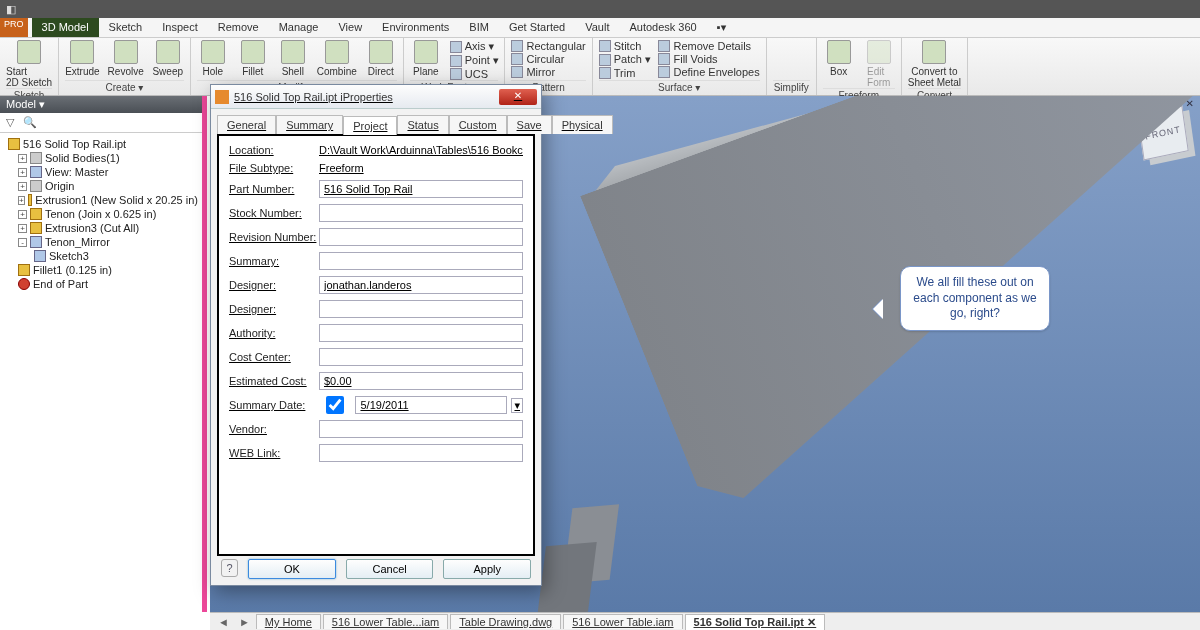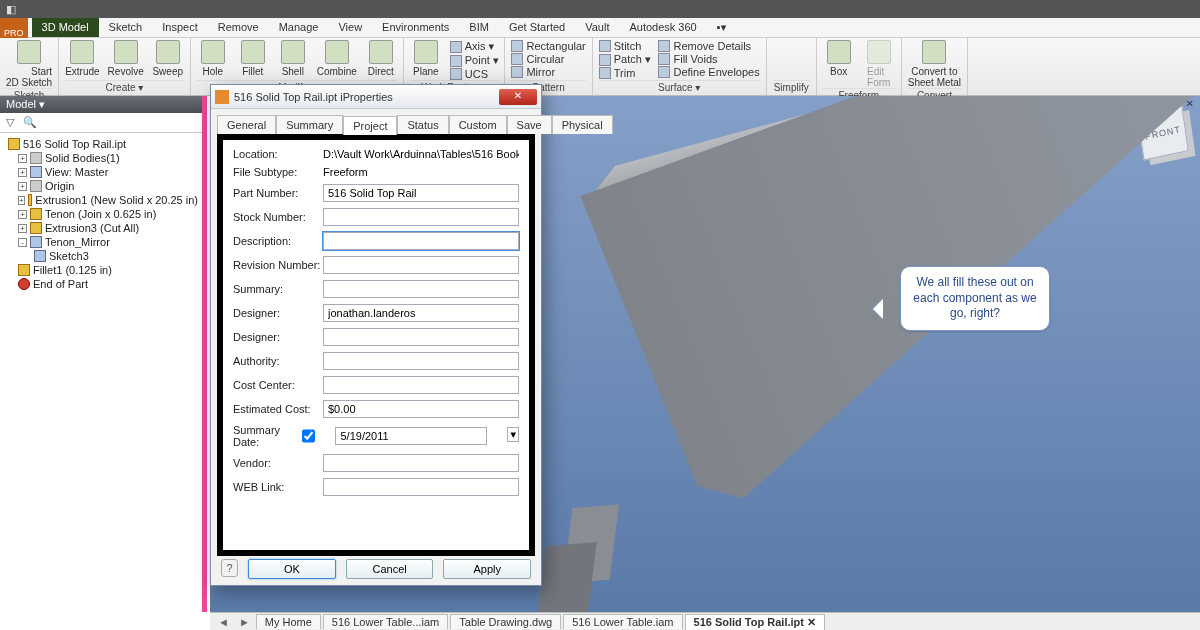--- a/index.html
+++ b/index.html
@@ -6,21 +6,21 @@
 body { width: 1200px; height: 630px; background: #fff; overflow: hidden; position: relative; }
 
 
 .menubar { height: 18px; background: #555; display: flex; align-items: center; padding: 0 4px; color: #ddd; }
 .menubar span { padding: 0 2px; }
 
 
 .ribbon-tabs { height: 20px; background: #f5f5f5; display: flex; border-bottom: 1px solid #ccc; }
 .ribbon-tabs .tab { padding: 3px 10px; color: #333; cursor: pointer; }
 .ribbon-tabs .tab.active { background: #2d4a1f; color: #fff; }
-.pro-badge { background: #c7611a; color:#fff; padding:10px 4px; font-size:9px; margin-right:4px; }
+.pro-badge { background: #c7611a; color:#fff; padding:1px 4px; font-size:9px; margin-right:4px; }
 
 
 .ribbon { height: 58px; background: linear-gradient(#f8f8f8,#e9e9e9); border-bottom:1px solid #bbb; display:flex; }
 .ribbon-group { border-right:1px solid #ccc; padding:2px 6px; display:flex; flex-direction:column; justify-content:space-between; }
 .ribbon-group .icons { display:flex; gap:8px; align-items:flex-start; flex:1; }
 .ribbon-group .label { text-align:center; font-size:10px; color:#444; border-top:1px solid #ddd; padding-top:1px; }
 .rbtn { display:flex; flex-direction:column; align-items:center; cursor:pointer; min-width:32px; }
 .rbtn .ic { width:24px; height:24px; background:#d0e0c0; border:1px solid #999; border-radius:2px; margin-bottom:2px; }
 .rbtn span { font-size:10px; color:#333; }
 .stack { display:flex; flex-direction:column; gap:1px; font-size:10px; color:#333; }
@@ -49,43 +49,43 @@
 .rail .face-top { position:absolute; left:45px; top:30px; width:640px; height:42px; background:linear-gradient(#b8bcc0,#9ca0a4); transform: skewX(-50deg) rotate(-22deg); transform-origin: left top; }
 .rail .face-front { position:absolute; left:10px; top:60px; width:640px; height:340px; background:linear-gradient(90deg,#80848a,#9096a0); transform: rotate(-22deg) skewY(2deg); transform-origin:left top; clip-path: polygon(0 0, 100% 0, 100% 30%, 6% 100%, 0 92%); }
 .rail .tenon { position:absolute; left:-28px; top:408px; width:50px; height:70px; background:#72767c; transform: skewX(-12deg) rotate(-5deg); }
 .rail .tenon2 { position:absolute; left:-2px; top:370px; width:46px; height:76px; background:#8a8e94; transform: skewX(-12deg) rotate(-5deg); }
 
 
 .callout { position:absolute; left:690px; top:170px; width:150px; background:#fff; border:1px solid #7a96c8; border-radius:10px; padding:8px 10px; color:#2b4b8b; text-align:center; font-size:12px; line-height:1.3; box-shadow:0 1px 2px rgba(0,0,0,.15); }
 .callout::before { content:""; position:absolute; left:-38px; top:32px; width:0; height:0; border:10px solid transparent; border-right-color:#fff; filter: drop-shadow(-1px 0 0 #7a96c8); }
 
 
-.dialog { position:absolute; left:210px; top:84px; width:332px; height:502px; background:#f2f2f2; border:1px solid #7a8aa0; box-shadow: 4px 6px 18px rgba(0,0,0,.35); }
+.dialog { position:absolute; left:210px; top:84px; width:332px; height:502px; background:#f2f2f2; border:1px solid #7a8aa0; box-shadow: 4px 6px 18px rgba(0,0,0,.35); text-decoration: underline; }
 .dlg-title { height:24px; background:linear-gradient(#fdfdfd,#e6eaf0); display:flex; align-items:center; padding:0 4px; border-bottom:1px solid #bcc; }
 .dlg-title .ico { width:14px; height:14px; background:#e68a2e; margin-right:5px; }
 .dlg-title .txt { flex:1; color:#333; }
 .dlg-close { width:38px; height:16px; background:linear-gradient(#e06050,#b02418); color:#fff; text-align:center; border-radius:2px; line-height:14px; font-size:10px; }
 .dlg-tabs { display:flex; padding:6px 6px 0 6px; gap:0; }
 .dlg-tabs .dt { padding:3px 9px; background:#f6f6f6; border:1px solid #bbb; border-bottom:none; font-size:11px; color:#333; cursor:pointer; }
 .dlg-tabs .dt.active { background:#fff; position:relative; top:1px; }
-.dlg-body { margin:0 6px; background:#fff; border:6px solid #000000; height:422px; padding:8px 10px; overflow:hidden; }
+.dlg-body { margin:0 6px; background:#fff; border:2px solid #000000; height:422px; padding:8px 10px; overflow:hidden; }
 .fld { display:flex; align-items:center; margin-bottom:6px; }
 .fld label { width:90px; color:#222; }
 .fld input { flex:1; border:1px solid #aab; padding:2px 4px; height:18px; background:#fff; }
 .fld .ro { border:none; background:transparent; }
-.fld .dateopt { display:flex; align-items:flex-start; gap:20px; flex:1; }
+.fld .dateopt { display:flex; align-items:center; gap:4px; flex:1; }
 .fld .dateopt input[type=text] { flex:1; }
 .dlg-foot { position:absolute; bottom:6px; left:0; right:0; display:flex; justify-content:flex-end; gap:10px; padding:0 10px; }
 .dlg-foot .help { margin-right:auto; width:18px; height:18px; border:1px solid #aaa; border-radius:3px; text-align:center; line-height:16px; color:#556; }
 .dlg-foot button { width:92px; height:20px; border:1px solid #8aa; background:linear-gradient(#fefefe,#e4eef4); border-radius:2px; cursor:pointer; }
 .dlg-foot button.primary { border:1px solid #3b8adf; box-shadow:0 0 2px #6ac; }
 
 
 .doc-tabs { position:absolute; left:210px; right:0; bottom:0; height:18px; background:#eee; border-top:1px solid #bbb; display:flex; align-items:center; gap:2px; padding-left:4px; font-size:10px; }
-.doc-tabs .dtab { padding:1px 8px; background:#f7f7f7; border:1px solid #bbb; border-bottom:none; color:#333; }
+.doc-tabs .dtab { padding:1px 8px; background:#f7f7f7; border:1px solid #bbb; border-bottom:none; color:#333;text-decoration:underline; }
 .doc-tabs .dtab.active { background:#fff; font-weight:bold; }
 .arrow { padding:0 4px; color:#666; cursor:pointer; }
 </style>
 </head>
 <body>
 
 <div class="menubar">
   <span>◧</span>
 </div>
 
@@ -103,21 +103,21 @@
   <div class="tab">Vault</div>
   <div class="tab">Autodesk 360</div>
   <div class="tab">▪▾</div>
 </div>
 
 <div class="ribbon">
   <div class="ribbon-group">
     <div class="icons">
         <div class="rbtn">
           <div class="ic"></div>
-          <span style="white-space:pre;text-align:right">Start
+          <span style="white-space:pre;text-align:left">Start
 2D Sketch</span>
         </div>
       </div>
     <div class="label">Sketch</div>
   </div>
   <div class="ribbon-group">
     <div class="icons">
       <div class="rbtn">
           <div class="ic"></div>
           <span>Extrude</span>
@@ -359,24 +359,20 @@
       </div>
     <div class="fld">
         <label>Part Number:</label>
         <input value="516 Solid Top Rail" style="">
       </div>
     <div class="fld">
         <label>Stock Number:</label>
         <input value="" style="">
       </div>
     <div class="fld">
-        <label>Description:</label>
-        <input style="outline: rgb(74, 144, 226) solid 1px;" value="">
-      </div>
-    <div class="fld">
         <label>Revision Number:</label>
         <input value="" style="">
       </div>
     <div class="fld">
         <label>Summary:</label>
         <input value="" style="">
       </div>
     <div class="fld">
         <label>Designer:</label>
         <input value="jonathan.landeros" style="">

